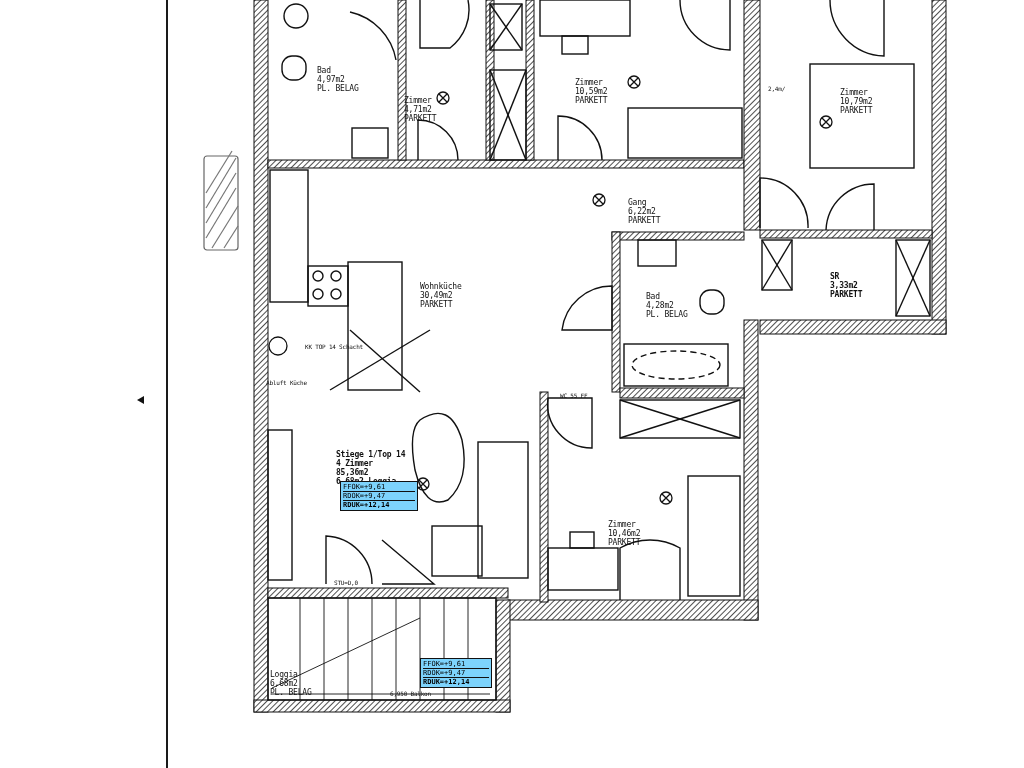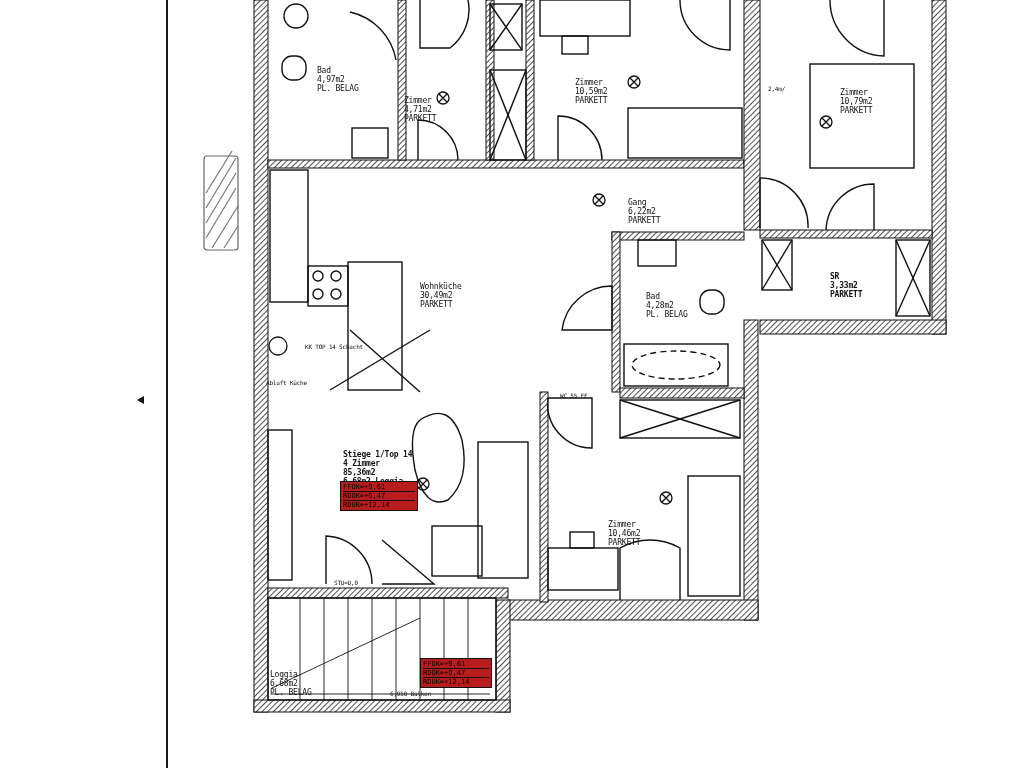--- a/index.html
+++ b/index.html
@@ -3,23 +3,23 @@
 <meta charset="utf-8">
 <style>
   html,body{margin:0;padding:0;background:#fff;}
   body{width:1024px;height:768px;position:relative;overflow:hidden;font-family:"DejaVu Sans Mono","Liberation Mono",monospace;}
   .margin-line{position:absolute;left:166px;top:0;width:2px;height:768px;background:#1a1a1a;}
   .margin-marker{position:absolute;left:137px;top:396px;width:0;height:0;border-top:4px solid transparent;border-bottom:4px solid transparent;border-right:7px solid #111;}
   .sketch{position:absolute;left:202px;top:148px;width:40px;height:104px;}
   svg.plan{position:absolute;left:0;top:0;}
   .lbl{position:absolute;font-size:8px;line-height:9px;color:#111;white-space:pre;letter-spacing:-0.2px;}
   .lbl span{display:block;}
-  .box{position:absolute;border:1.5px solid #111;font-size:7px;line-height:8px;padding:1px 2px;background:#b91c1c;}
+  .box{position:absolute;border:1.5px solid #111;font-size:7px;line-height:8px;padding:1px 2px;background:#7dd3fc;}
   .box span{display:block;border-bottom:1px solid #111;}
-  .box span:last-child{border-bottom:none;}
+  .box span:last-child{border-bottom:none;font-weight:bold;}
 </style>
 </head>
 <body>
 
 <div class="margin-line"></div>
 <div class="margin-marker"></div>
 
 <svg class="sketch" viewBox="0 0 40 104">
   <rect x="2" y="8" width="34" height="94" rx="3" fill="none" stroke="#666" stroke-width="1.2"></rect>
   <g stroke="#777" stroke-width="1.2">
@@ -184,21 +184,21 @@
 <div class="lbl" style="left:830px;top:254px;font-weight:bold;">
   <span>SR</span><span>3,33m2</span><span>PARKETT</span>
 </div>
 <div class="lbl" style="left:608px;top:502px;">
   <span>Zimmer</span><span>10,46m2</span><span>PARKETT</span>
 </div>
 <div class="lbl" style="left:270px;top:652px;">
   <span>Loggia</span><span>6,68m2</span><span>PL. BELAG</span>
 </div>
 
-<div class="lbl" style="left:343px;top:432px;font-weight:bold;">
+<div class="lbl" style="left:336px;top:432px;font-weight:bold;">
   <span>Stiege 1/Top 14</span><span>4 Zimmer</span><span>85,36m2</span><span>6,68m2 Loggia</span>
 </div>
 
 <div class="box" style="left:340px;top:481px;width:72px;">
   <span>FFOK=+9,61</span>
     <span>RDOK=+9,47</span>
     <span>RDUK=+12,14</span>
 </div>
 <div class="box" style="left:420px;top:658px;width:66px;">
   <span>FFOK=+9,61</span>

